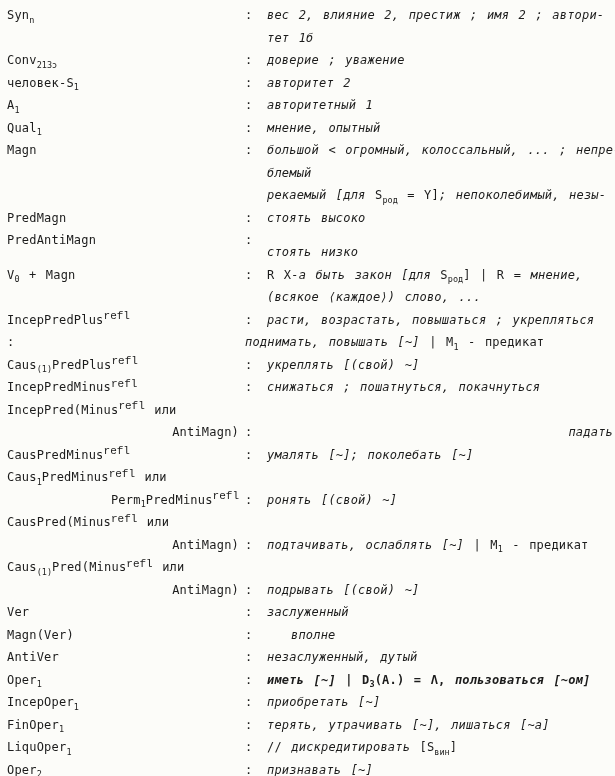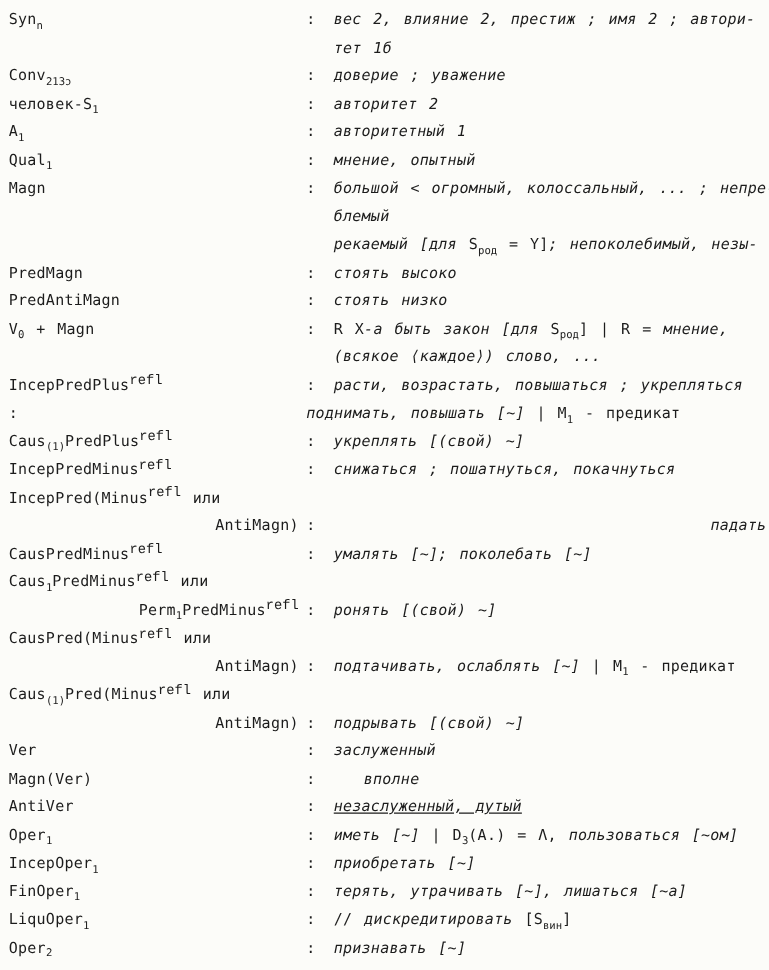--- a/index.html
+++ b/index.html
@@ -140,21 +140,21 @@
           <div class="line"><span class="i">стоять высоко</span></div>
         </div>
       </div>
       <div class="row">
         <div class="cell lab">
           <div class="line"><span class="r">PredAntiMagn</span></div>
         </div>
         <div class="cell colon" style="padding-top: 0px;">
           <div class="line">:</div>
         </div>
-        <div class="cell val" style="padding-top: 0px;">
+        <div class="cell val" style="padding-top: 0px; margin-top: 12px;">
           <div class="line"><span class="i">стоять низко</span></div>
         </div>
       </div>
       <div class="row">
         <div class="cell lab">
           <div class="line"><span class="r">V</span><span class="r sub">0</span><span class="r"> + Magn</span></div>
         </div>
         <div class="cell colon" style="padding-top: 0px;">
           <div class="line">:</div>
         </div>
@@ -285,32 +285,32 @@
           <div class="line"><span class="i">вполне</span></div>
         </div>
       </div>
       <div class="row">
         <div class="cell lab">
           <div class="line"><span class="r">AntiVer</span></div>
         </div>
         <div class="cell colon" style="padding-top: 0px;">
           <div class="line">:</div>
         </div>
-        <div class="cell val" style="padding-top: 0px; text-decoration: underline;">
+        <div class="cell val" style="padding-top: 0px;">
           <div class="line"><span class="i">незаслуженный, дутый</span></div>
         </div>
       </div>
       <div class="row">
         <div class="cell lab">
           <div class="line"><span class="r">Oper</span><span class="r sub">1</span></div>
         </div>
         <div class="cell colon" style="padding-top: 0px;">
           <div class="line">:</div>
         </div>
-        <div class="cell val" style="padding-top: 0px;">
+        <div class="cell val" style="padding-top: 0px; font-weight: bold;">
           <div class="line"><span class="i">иметь [~] </span><span class="r">| D</span><span class="r sub">3</span><span class="r">(A.) = Λ, </span><span class="i">пользоваться [~ом]</span></div>
         </div>
       </div>
       <div class="row">
         <div class="cell lab">
           <div class="line"><span class="r">IncepOper</span><span class="r sub">1</span></div>
         </div>
         <div class="cell colon" style="padding-top: 0px;">
           <div class="line">:</div>
         </div>

